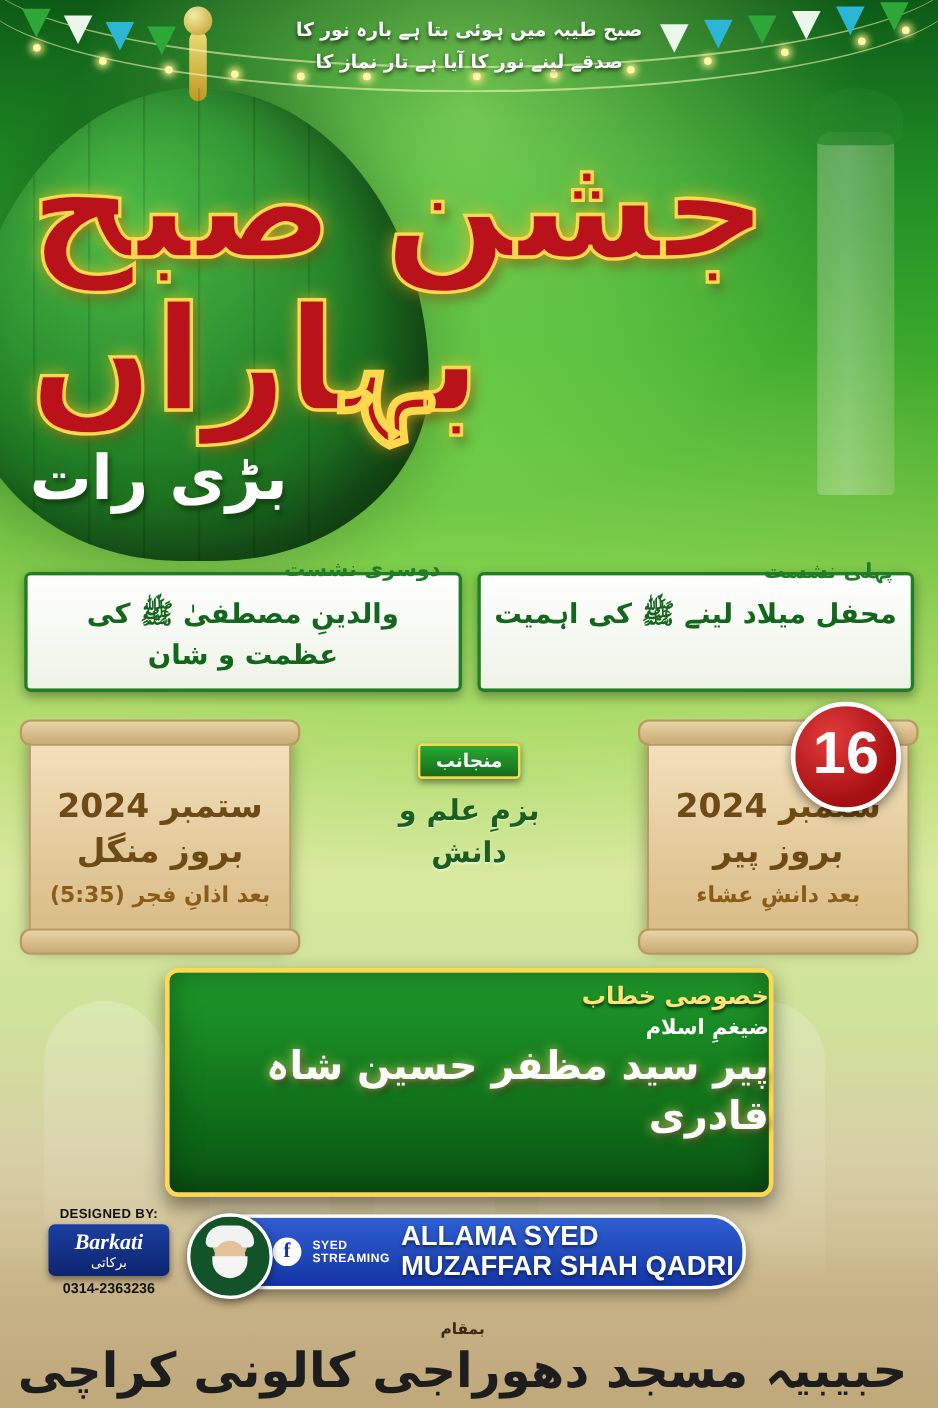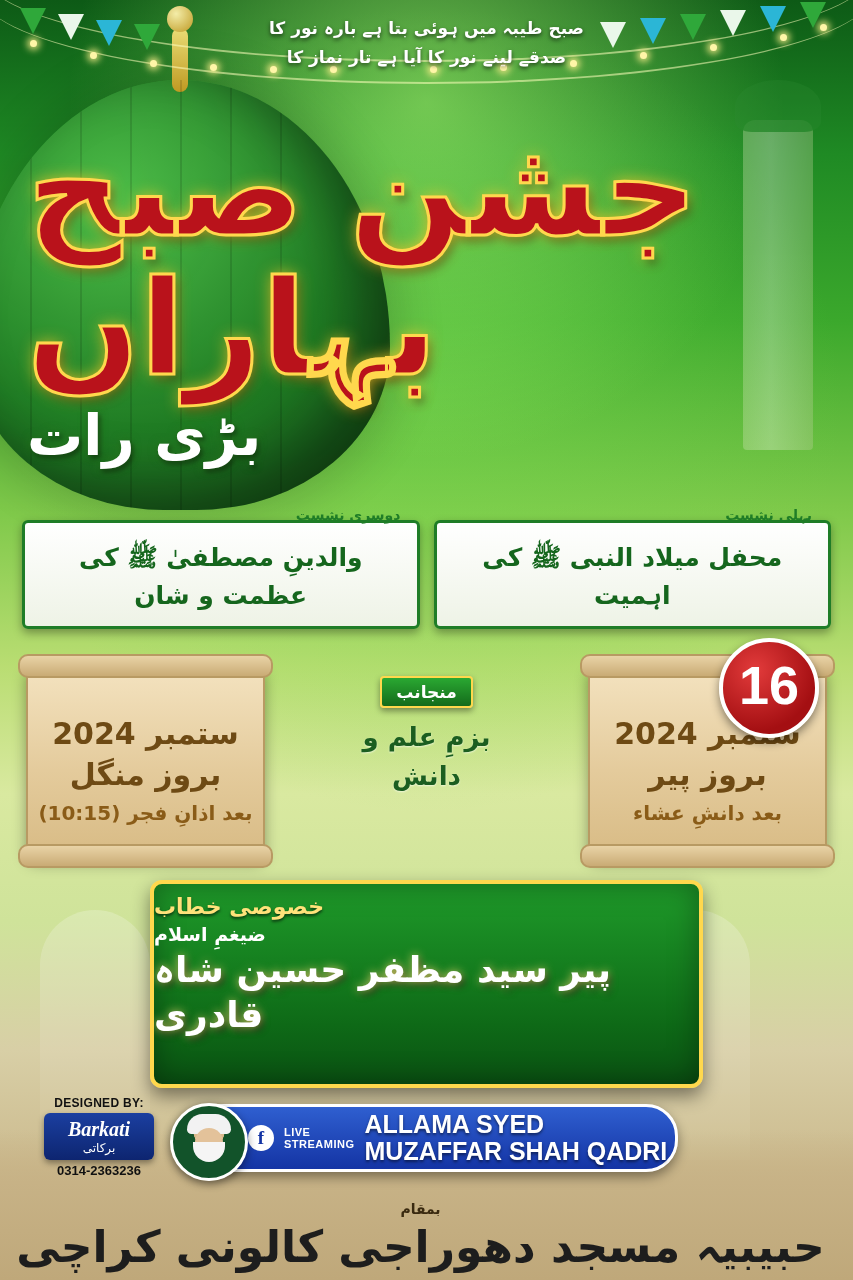--- a/index.html
+++ b/index.html
@@ -105,21 +105,21 @@
     position:relative;flex:1;
     background:linear-gradient(180deg,#ffffff,#eef3e6);
     border:3px solid #1f7d27;border-radius:6px;
     padding:16px 12px 12px;
     box-shadow:0 4px 10px rgba(0,0,0,.35);
     text-align:center;direction:rtl;
   }
   .session .tag{
     position:absolute;top:-16px;right:16px;
     font-family:"DejaVu Sans", sans-serif;
-    font-size:14px;font-weight:bold;color:#1f7d27;
+    font-size:19px;font-weight:bold;color:#1f7d27;
     background:transparent;
   }
   .session .txt{
     font-family:"DejaVu Sans", sans-serif;
     font-size:25px;font-weight:bold;color:#15661d;
     line-height:1.5;
   }
 
   
   .scrolls{
@@ -171,21 +171,21 @@
     font-size:26px;color:#1b5e20;line-height:1.5;
     text-shadow:0 1px 2px rgba(255,255,255,.6);
   }
 
   
   .speaker{
     position:absolute;left:150px;right:150px;top:880px;height:190px;
     background:linear-gradient(180deg,#1f9b2a,#0e6a17 70%,#0a5212);
     border:4px solid #ffd84d;border-radius:12px;
     box-shadow:0 8px 18px rgba(0,0,0,.45), inset 0 0 30px rgba(0,0,0,.35);
-    text-align:left;direction:rtl;padding-top:10px;
+    text-align:right;direction:rtl;padding-top:10px;
   }
   .speaker .khas{
     font-family:"DejaVu Sans", sans-serif;font-size:22px;font-weight:bold;
     color:#ffe27a;text-shadow:0 2px 3px rgba(0,0,0,.6);
   }
   .speaker .zeghm{
     margin-top:4px;font-family:"DejaVu Sans", sans-serif;font-size:19px;font-weight:bold;
     color:#ffffff;
   }
   .speaker .name{
@@ -309,21 +309,21 @@
   </div>
 
   <div class="title-wrap">
     <div class="title-main">جشن صبح بہاراں</div>
     <div class="title-sub">بڑی رات</div>
   </div>
 
   <div class="sessions">
     <div class="session">
       <div class="tag">پہلی نشست</div>
-      <div class="txt">محفل میلاد النبی ﷺ کی اہمیت</div>
+      <div class="txt">محفل میلاد لینے ﷺ کی اہمیت</div>
     </div>
     <div class="session">
       <div class="tag">دوسری نشست</div>
       <div class="txt">والدینِ مصطفیٰ ﷺ کی عظمت و شان</div>
     </div>
   </div>
 
   <div class="scrolls">
     <div class="scroll right">
       <div class="badge r">16</div>
@@ -334,21 +334,21 @@
     </div>
 
     <div class="mid-plaque">
       <div class="chip">منجانب</div>
       <div class="mtext">بزمِ علم و دانش</div>
     </div>
 
     <div class="scroll left">
       <div class="scroll-body">
         <div class="scroll-date">ستمبر 2024 بروز منگل</div>
-        <div class="scroll-time">بعد اذانِ فجر (10:15)</div>
+        <div class="scroll-time">بعد اذانِ فجر (5:35)</div>
       </div>
     </div>
   </div>
 
   <div class="speaker">
     <div class="khas">خصوصی خطاب</div>
     <div class="zeghm">ضیغمِ اسلام</div>
     <div class="name">پیر سید مظفر حسین شاہ قادری</div>
   </div>
 
@@ -362,21 +362,21 @@
   </div>
 
   <div class="livebar">
     <div class="avatar">
       <div class="turban"></div>
         <div class="face"></div>
         <div class="beard"></div>
     </div>
     <div class="fb">f</div>
     <div style="display:flex;flex-direction:column;align-items:flex-start;">
-      <span class="live-lbl">LIVE</span>
+      <span class="live-lbl">SYED</span>
       <span class="live-lbl">STREAMING</span>
     </div>
     <div class="live-name">
       <div>ALLAMA SYED</div>
       <div>MUZAFFAR SHAH QADRI</div>
     </div>
   </div>
 
   <div class="footer">
     <div class="seal">بمقام</div>

